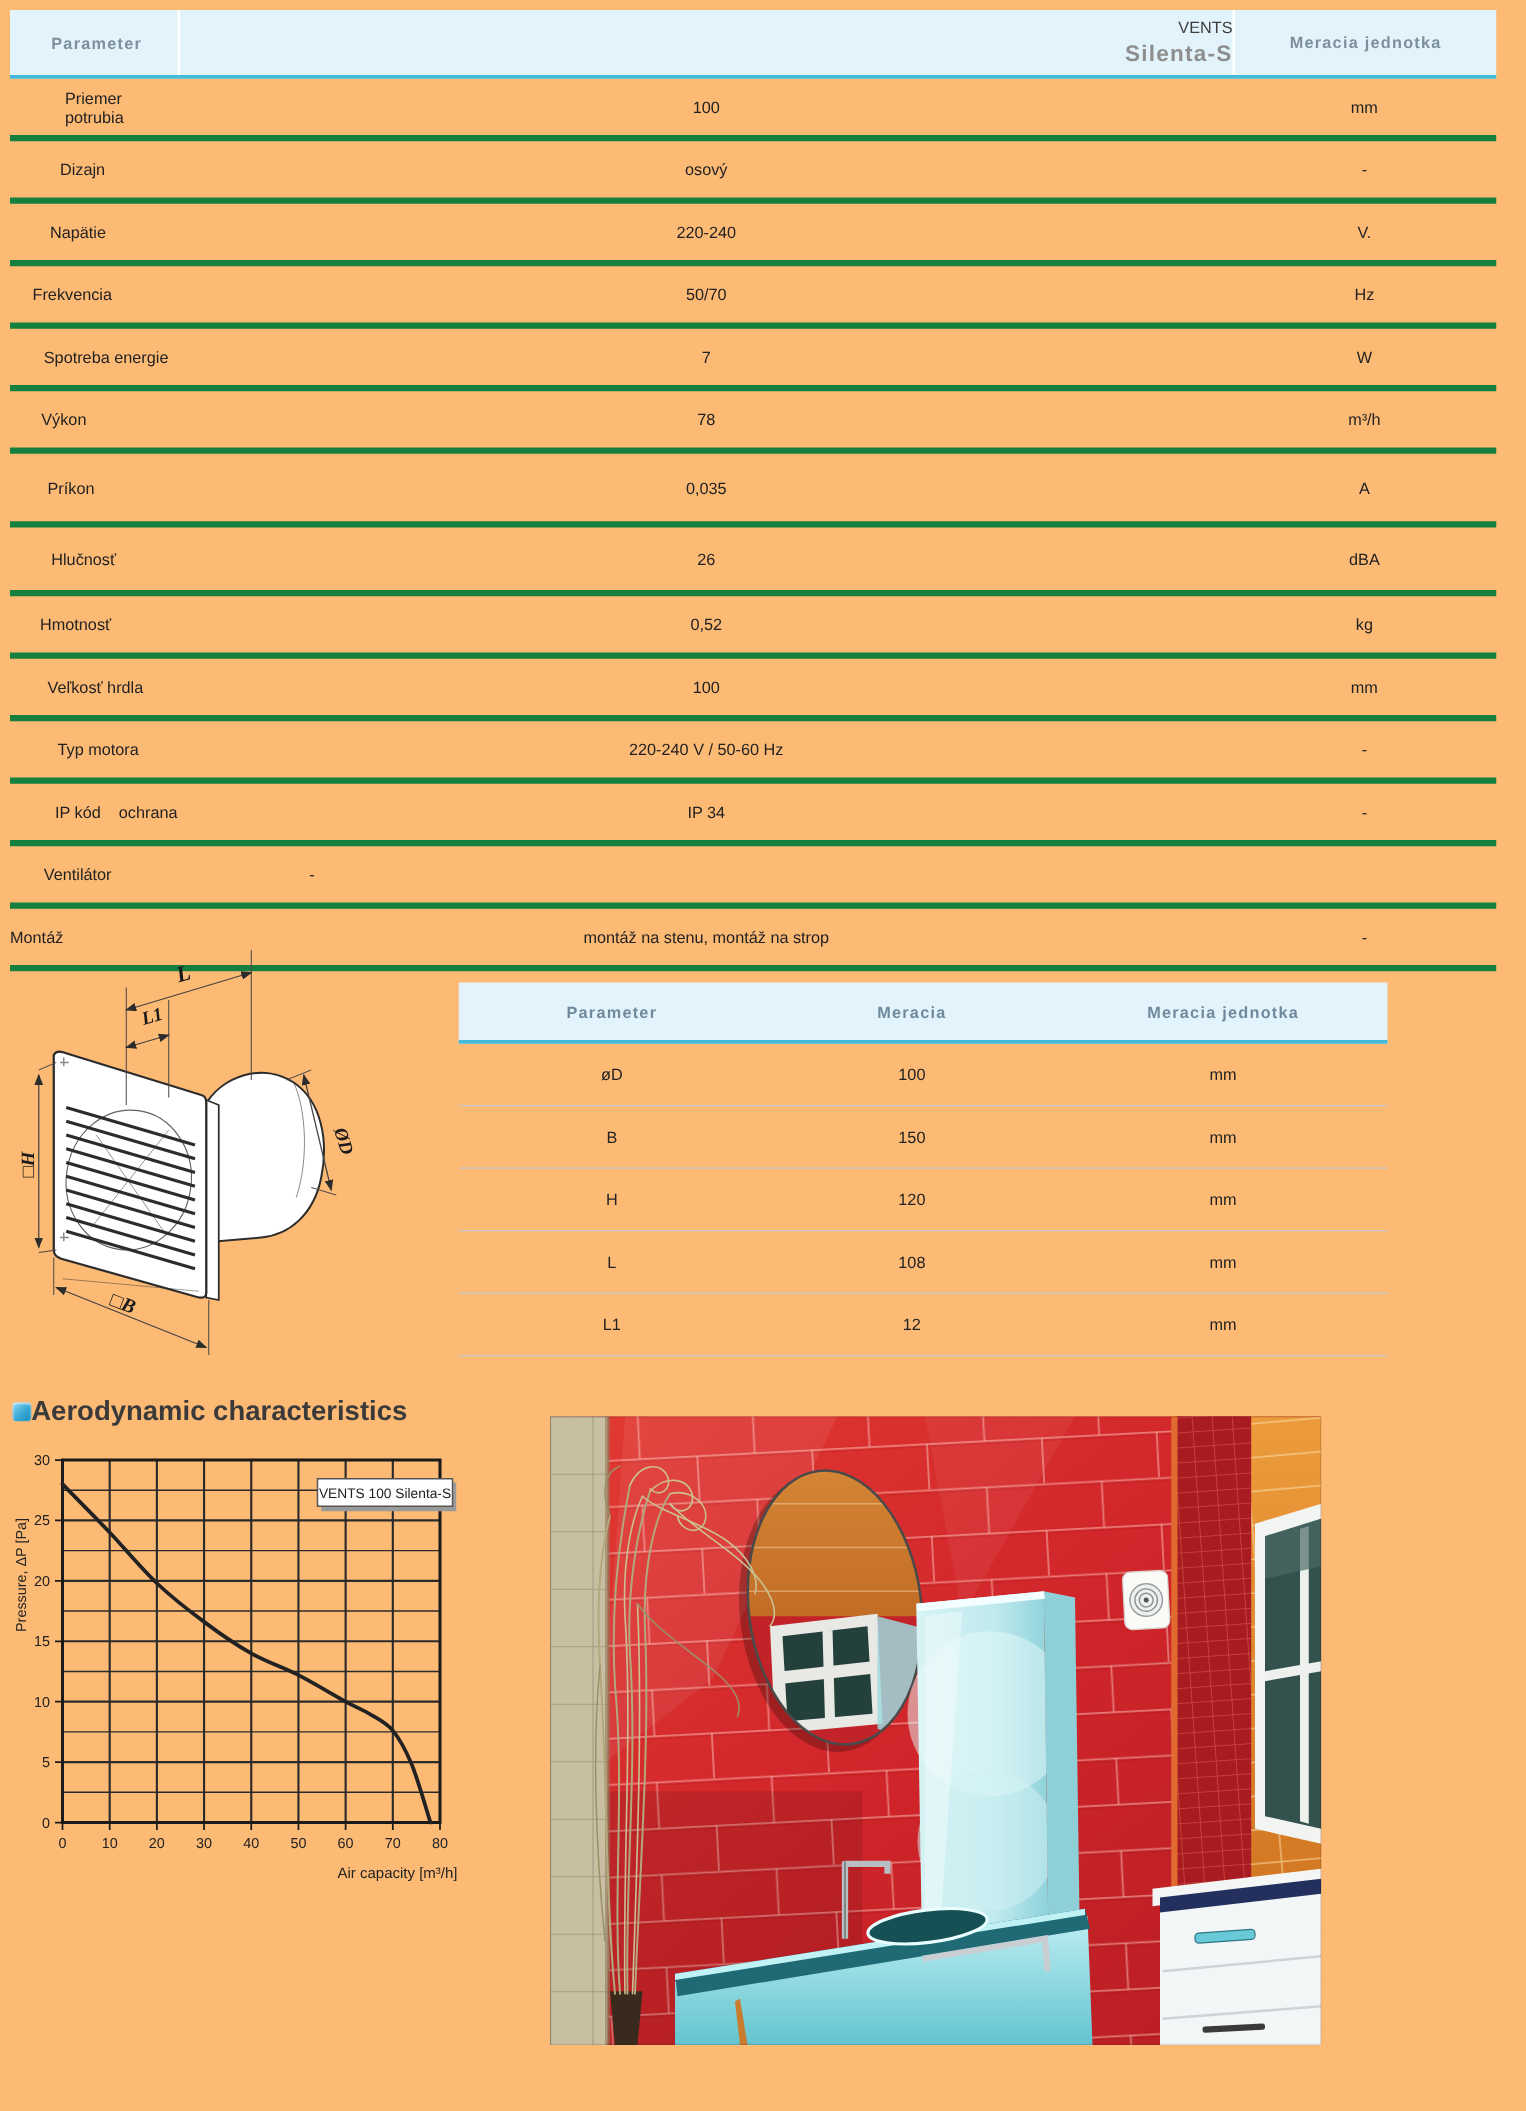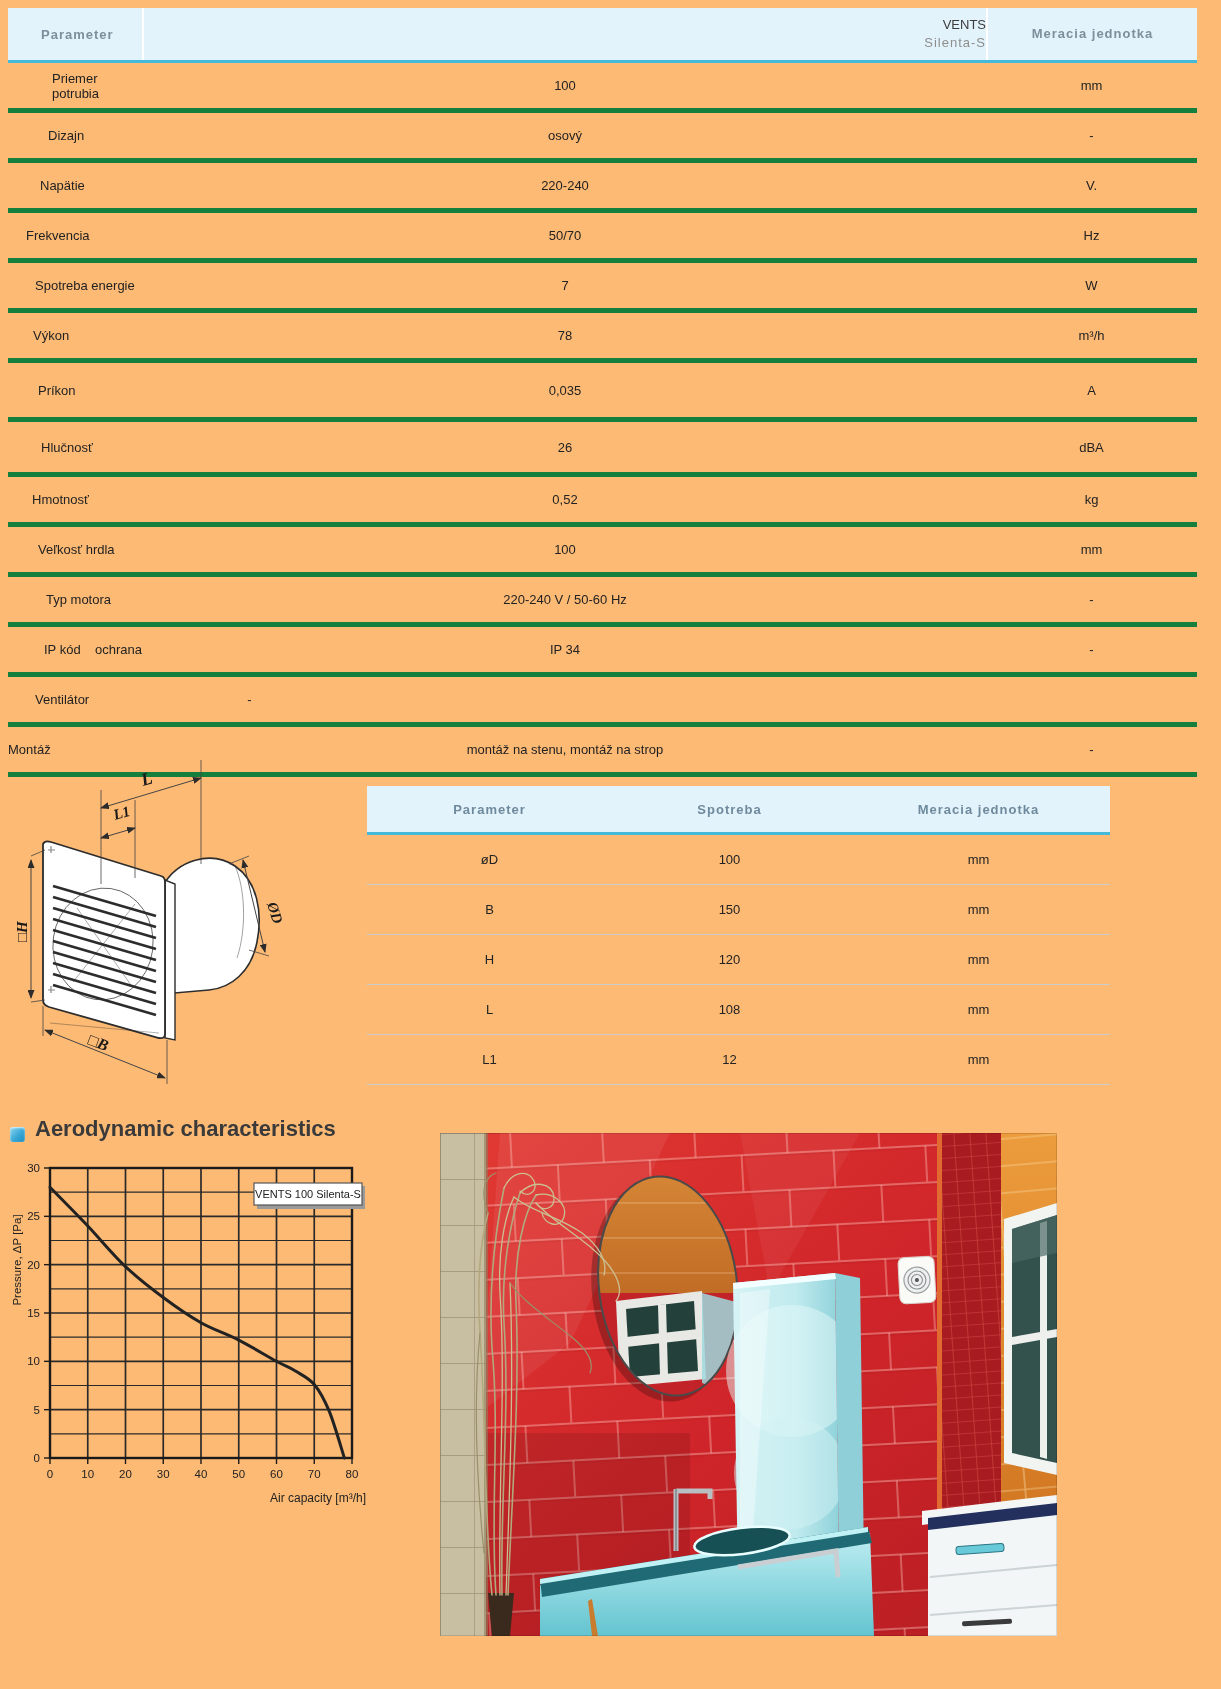--- a/index.html
+++ b/index.html
@@ -5,21 +5,21 @@
   html,body{margin:0;padding:0;background:#fff;font-family:"Liberation Sans",sans-serif;color:#222;}
   #page{position:relative;width:1221px;height:1689px;background:#fdba74;overflow:hidden;}
 
   
   .spec{position:absolute;left:8px;top:8px;width:1189px;}
   .thead{display:flex;align-items:stretch;background:#e3f3fb;border-bottom:3px solid #45b9da;height:52px;}
   .th{font-weight:bold;font-size:13px;letter-spacing:1px;color:#7c8f9b;}
   .th-param{width:136px;display:flex;align-items:center;padding-left:33px;border-right:2px solid #fff;box-sizing:border-box;}
   .th-prod{flex:1;display:flex;flex-direction:column;align-items:flex-end;justify-content:center;line-height:1.35;}
   .th-prod .vname{color:#3c3c3c;font-weight:normal;letter-spacing:0;font-size:13px;}
-  .th-prod .vsub{color:#8e8e8e;font-weight:normal;letter-spacing:1px;font-size:13px;}
+  .th-prod .vsub{color:#8e8e8e;font-weight:bold;letter-spacing:1px;font-size:18px;}
   .th-unit{width:211px;display:flex;align-items:center;justify-content:center;text-align:center;line-height:1.5;border-left:2px solid #fff;box-sizing:border-box;}
   .srow{display:flex;align-items:center;height:45px;border-bottom:5px solid #15803d;font-size:13px;}
   .srow .lab{width:136px;box-sizing:border-box;white-space:pre-wrap;}
   .srow .val{flex:1;text-align:center;}
   .srow .unit{width:211px;text-align:center;}
   .srow:nth-of-type(1){height:48px}.srow:nth-of-type(8){height:54px}.srow:nth-of-type(9){height:50px}
   .srow:nth-of-type(1) .lab{padding-left:18px}.srow:nth-of-type(2) .lab{padding-left:44px}
   .srow:nth-of-type(3) .lab{padding-left:40px}.srow:nth-of-type(4) .lab{padding-left:32px}
   .srow:nth-of-type(5) .lab{padding-left:18px}.srow:nth-of-type(6) .lab{padding-left:27px}
   .srow:nth-of-type(7) .lab{padding-left:25px}.srow:nth-of-type(8) .lab{padding-left:30px}
@@ -29,21 +29,21 @@
 
   
   .dims{position:absolute;left:367px;top:786px;width:743px;}
   .dhead{display:flex;align-items:center;background:#e3f3fb;border-bottom:3px solid #45b9da;height:46px;}
   .dh{font-weight:bold;font-size:13px;letter-spacing:1px;color:#6f8a9d;text-align:center;}
   .dc1{width:245px}.dc2{width:235px}.dc3{width:263px}
   .drow{display:flex;align-items:center;height:49px;border-bottom:1px solid #ccc;font-size:13px;color:#222;}
   .drow span{text-align:center;}
 
   
-  .heading{position:absolute;left:10px;top:1116px;display:flex;align-items:flex-end;gap:10px;}
+  .heading{position:absolute;left:10px;top:1116px;display:flex;align-items:center;}
   .hicon{width:15px;height:15px;border-radius:3px;background:linear-gradient(135deg,#8ed7f2 0%,#3aa8d6 55%,#1b8cbf 100%);box-shadow:inset 0 1px 2px rgba(255,255,255,.8);}
   .htext{font-size:22px;font-weight:bold;color:#3a3a3a;}
 
   .fan-diagram{position:absolute;left:15px;top:738px;}
   .aero-chart{position:absolute;left:6px;top:1156px;}
   .photo{position:absolute;left:440px;top:1133px;}
   svg text{font-family:"Liberation Sans",sans-serif;}
   .dimlbl{font-family:"Liberation Serif",serif;font-style:italic;font-weight:bold;fill:#1a1a1a;}
 </style>
 </head>
@@ -201,21 +201,21 @@
       <line x1="28" y1="268" x2="28" y2="298" stroke-width="0.8"></line>
       <line x1="152" y1="302" x2="152" y2="346" stroke-width="0.8"></line>
       <line x1="30" y1="292" x2="150" y2="340" marker-start="url(#arrS)" marker-end="url(#arr)"></line>
     </g>
     <text class="dimlbl" x="72" y="306" font-size="16" transform="rotate(21 72 306)">□B</text>
   </svg>
 
   <div class="dims">
     <div class="dhead">
       <span class="dh dc1">Parameter</span>
-      <span class="dh dc2">Spotreba</span>
+      <span class="dh dc2">Meracia</span>
       <span class="dh dc3">Meracia jednotka</span>
     </div>
     <div class="drow">
         <span class="dc1">øD</span>
         <span class="dc2">100</span>
         <span class="dc3">mm</span>
       </div>
     <div class="drow">
         <span class="dc1">B</span>
         <span class="dc2">150</span>

